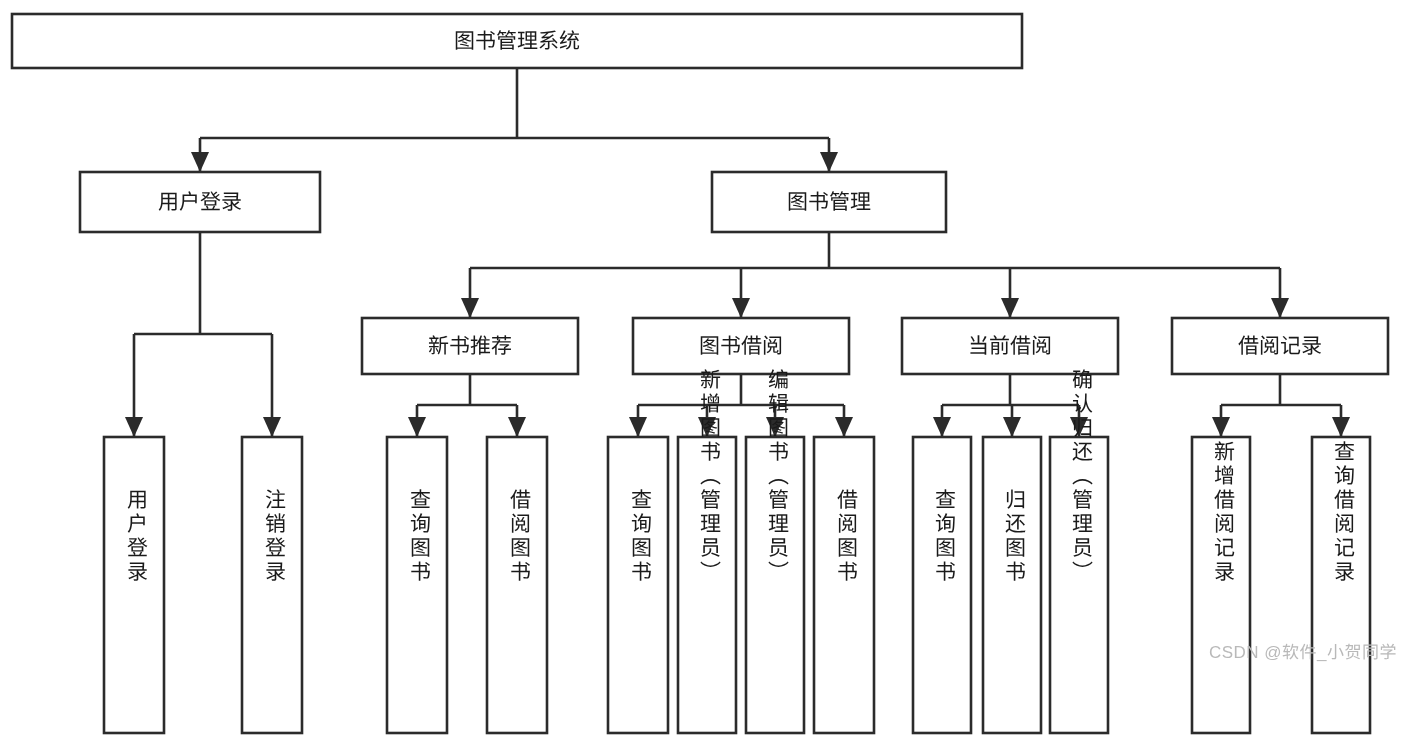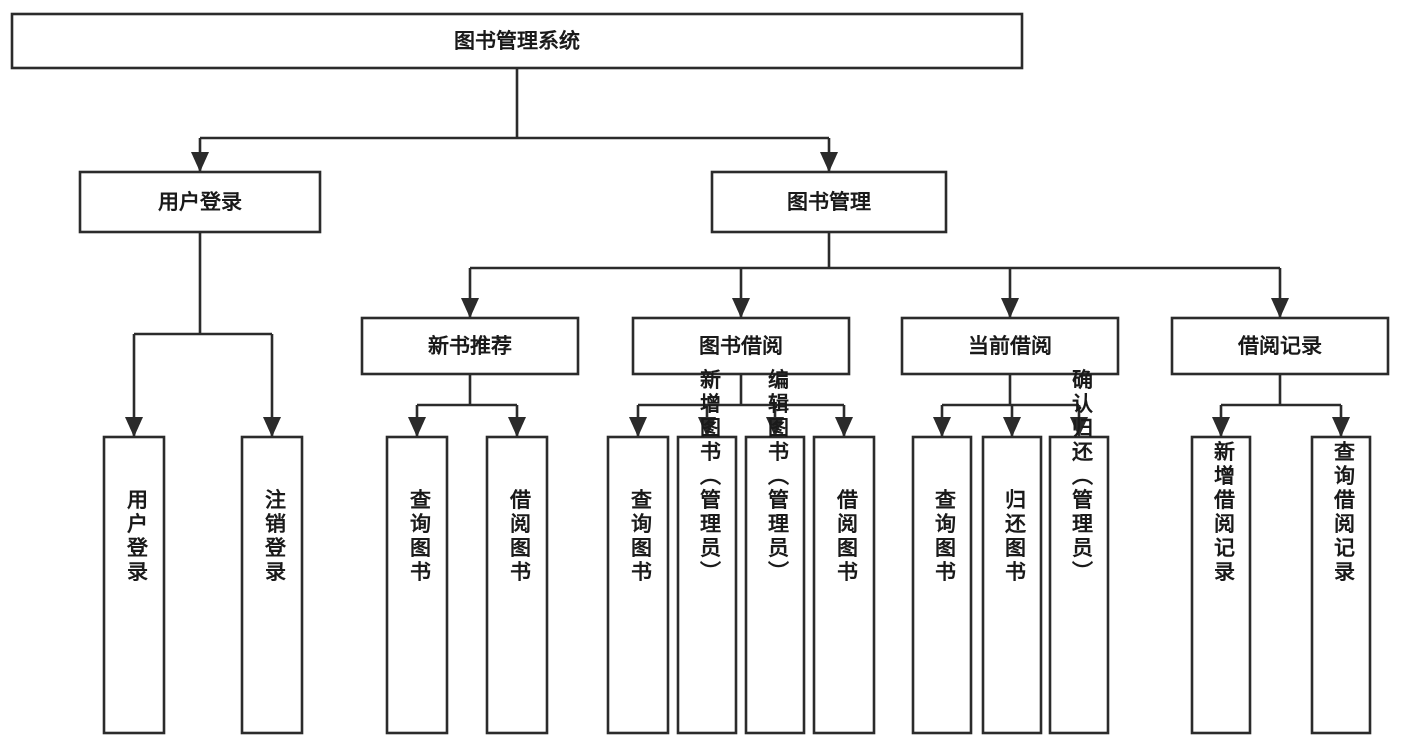--- a/index.html
+++ b/index.html
@@ -12,21 +12,20 @@
     width: 1405px;
     height: 747px;
     font-family: "Liberation Sans", "DejaVu Sans", sans-serif;
     overflow: hidden;
     position: relative;
   }
   #diagram-root {
     position: relative;
     width: 1405px;
     height: 669px;
-    font-weight: bold;
   }
   svg#flow-svg {
     position: absolute;
     left: 0;
     top: 0;
     width: 1405px;
     height: 747px;
     display: block;
   }
   .node-rect {
@@ -214,13 +213,14 @@
         <g>
           <rect x="1192" y="437" width="58" height="296" class="node-rect"></rect>
           <text x="1221" y="513" class="node-label-v" dominant-baseline="hanging" text-anchor="middle">新增借阅记录</text>
         </g>
         <g>
           <rect x="1312" y="437" width="58" height="296" class="node-rect"></rect>
           <text x="1341" y="513" class="node-label-v" dominant-baseline="hanging" text-anchor="middle">查询借阅记录</text>
         </g>
       </g>
   </svg>
+  <div class="watermark">CSDN @软件_小贺同学</div>
 </div>
 
 </body></html>

